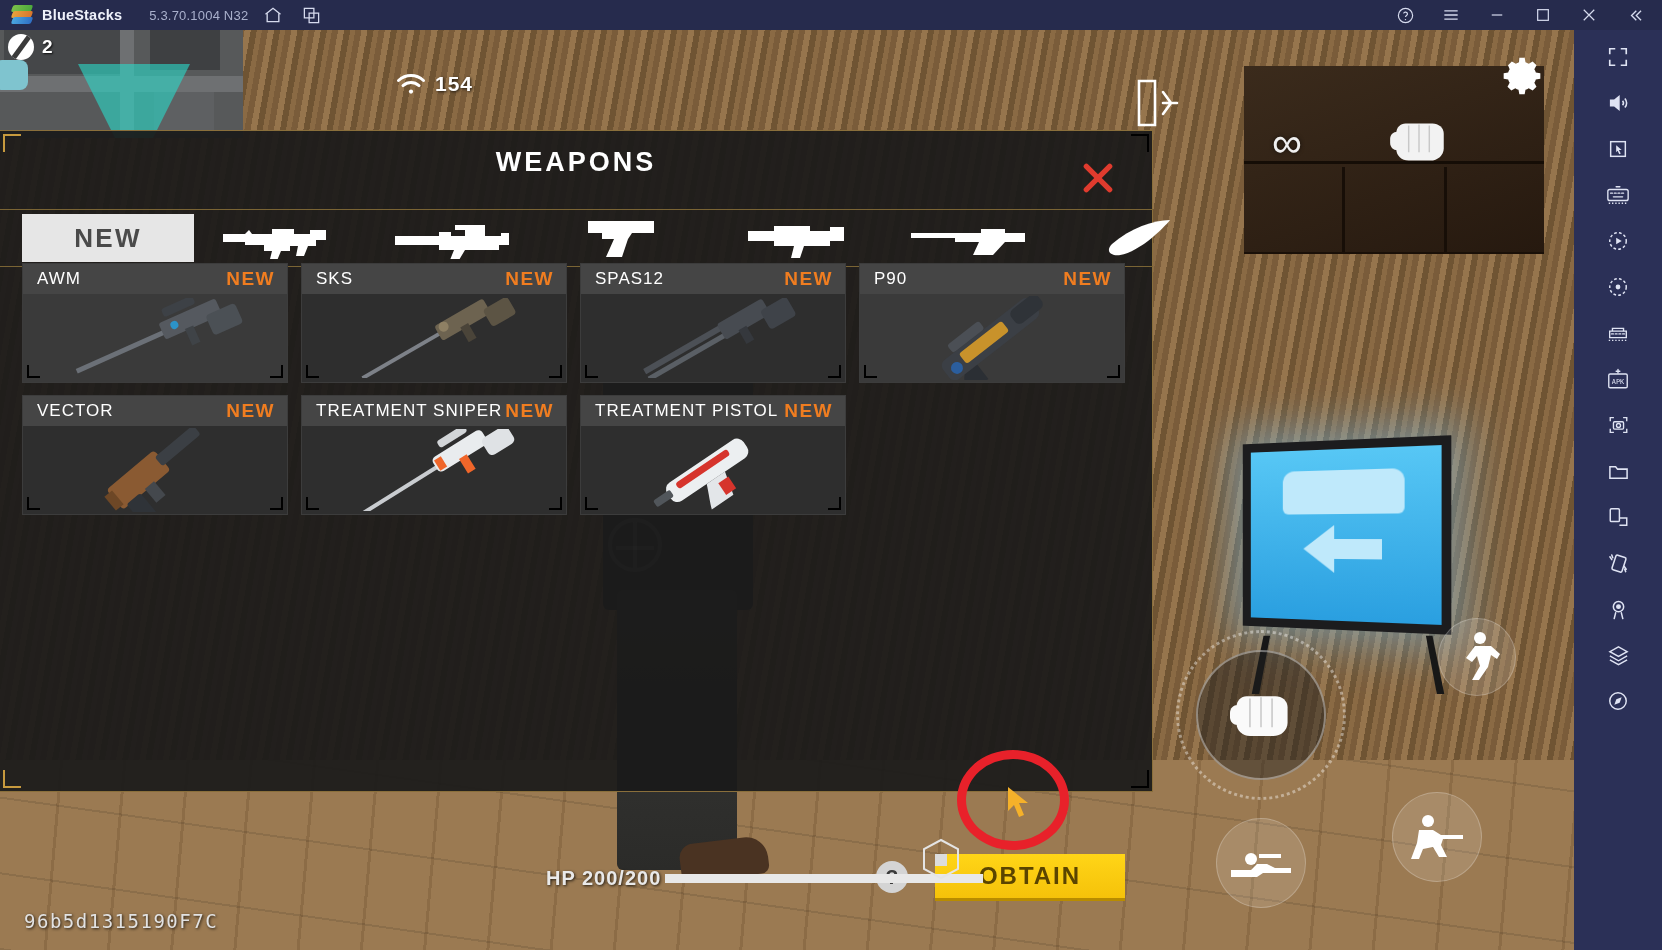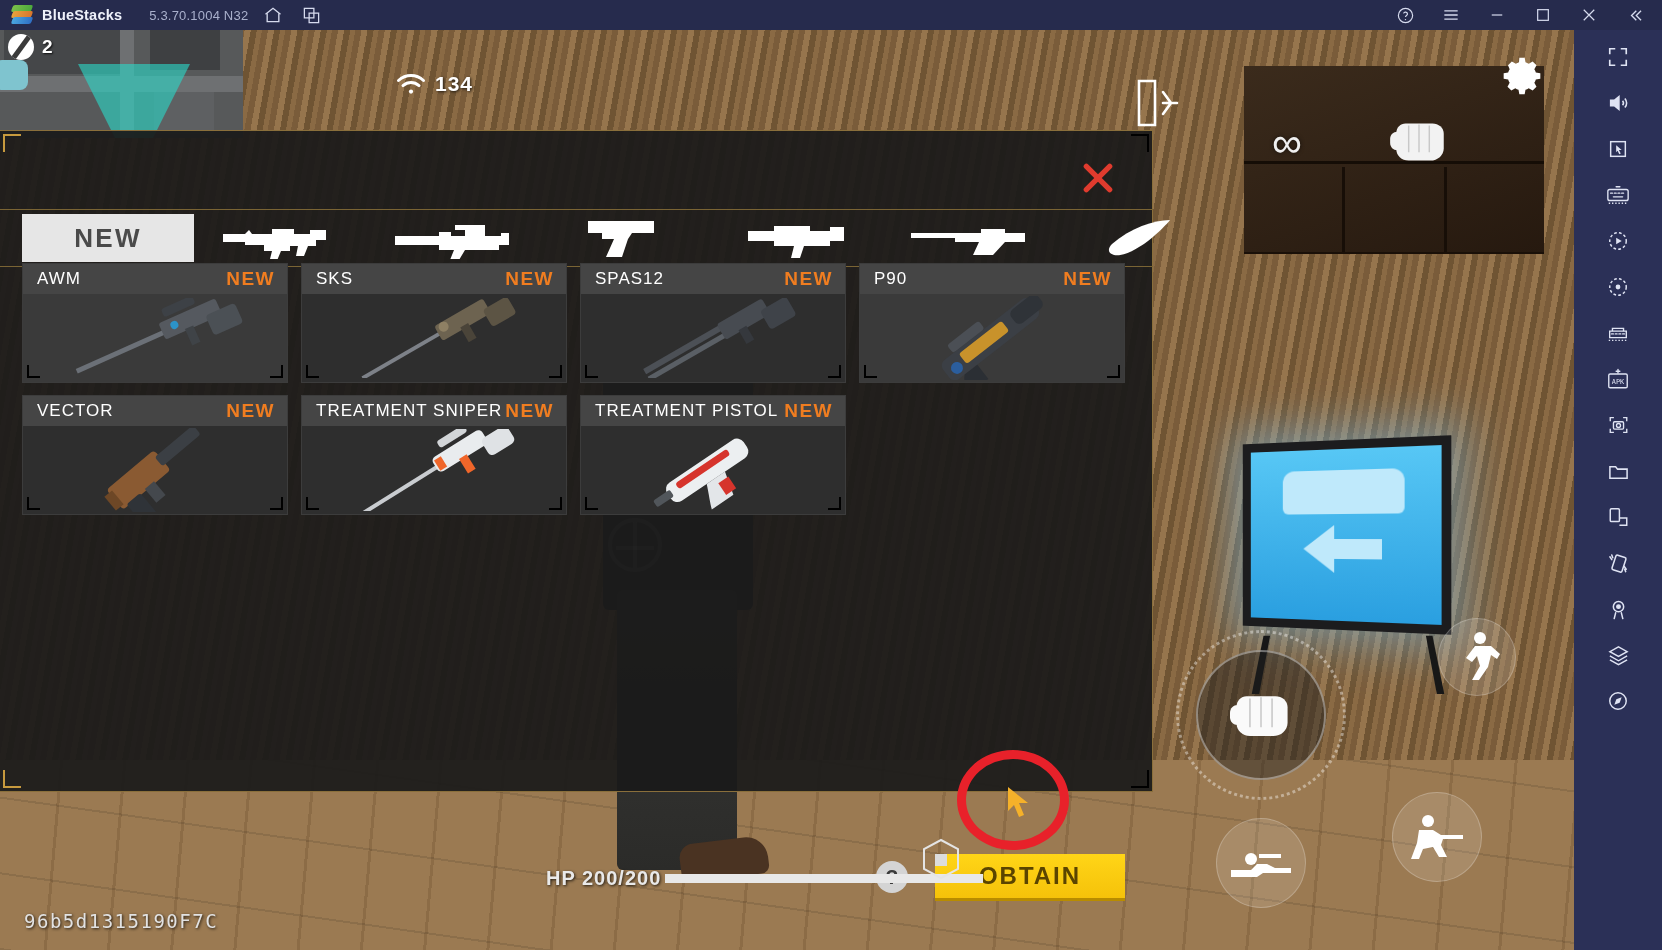--- a/index.html
+++ b/index.html
@@ -486,21 +486,21 @@
   </div>
 
   <div id="ping">
     <span>
       <svg width="30" height="23" viewBox="0 0 30 23" fill="none" stroke="#fff" stroke-width="3" stroke-linecap="round">
         <path d="M2.5 7.5C6 4.3 10.3 2.6 15 2.6s9 1.7 12.5 4.9"></path>
         <path d="M7 12.6c2.3-2 5-3.1 8-3.1s5.7 1.1 8 3.1"></path>
         <circle cx="15" cy="18.6" r="2.1" fill="#fff" stroke="none"></circle>
       </svg>
     </span>
-    <span>134</span>
+    <span>154</span>
   </div>
 
   <div id="gear-btn">
     <svg width="40" height="40" viewBox="0 0 24 24" fill="#ffffff">
       <path d="M12 8a4 4 0 100 8 4 4 0 000-8zm0 2.2a1.8 1.8 0 110 3.6 1.8 1.8 0 010-3.6z"></path>
       <path d="M10.4 1.6h3.2l.5 2.7c.7.2 1.3.5 1.9.9l2.4-1.3 2.3 2.3-1.3 2.4c.4.6.7 1.2.9 1.9l2.7.5v3.2l-2.7.5c-.2.7-.5 1.3-.9 1.9l1.3 2.4-2.3 2.3-2.4-1.3c-.6.4-1.2.7-1.9.9l-.5 2.7h-3.2l-.5-2.7c-.7-.2-1.3-.5-1.9-.9l-2.4 1.3-2.3-2.3 1.3-2.4c-.4-.6-.7-1.2-.9-1.9l-2.7-.5v-3.2l2.7-.5c.2-.7.5-1.3.9-1.9L3.6 6.2l2.3-2.3 2.4 1.3c.6-.4 1.2-.7 1.9-.9l.2-2.7z"></path>
     </svg>
   </div>
 
   <div id="exit-icon">
@@ -509,20 +509,21 @@
       <path d="M28 14l8 11-8 11M42 25H28" stroke-linecap="round"></path>
     </svg>
   </div>
 
   <div id="panel">
     <div class="corner tr"></div>
       <div class="corner br"></div>
     <div class="corner bl" style="border-color:#c79a3e"></div>
     <div class="corner tl" style="border-color:#c79a3e"></div>
 
+    <div id="panel-title">WEAPONS</div>
 
     <div id="panel-close">
       <svg width="40" height="40" viewBox="0 0 24 24" stroke="#e03b2e" stroke-width="3.2" stroke-linecap="round">
         <path d="M5 5l14 14M19 5L5 19"></path>
       </svg>
     </div>
 
     <div id="smiley"></div>
 
     <div id="tabs">

